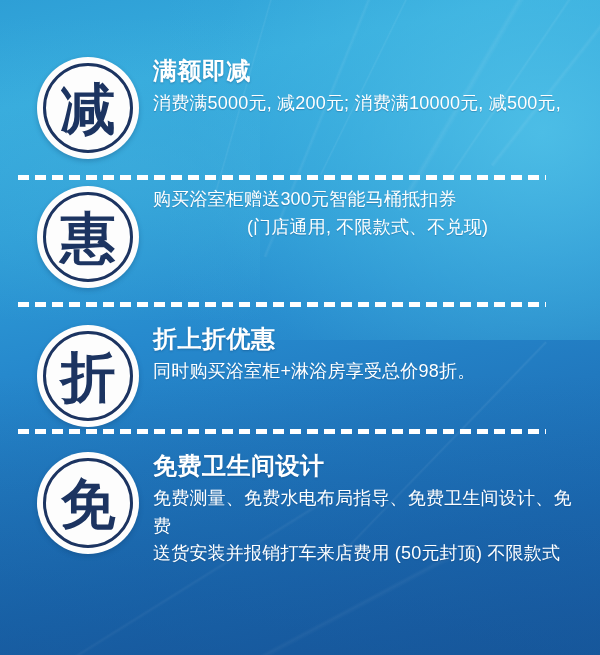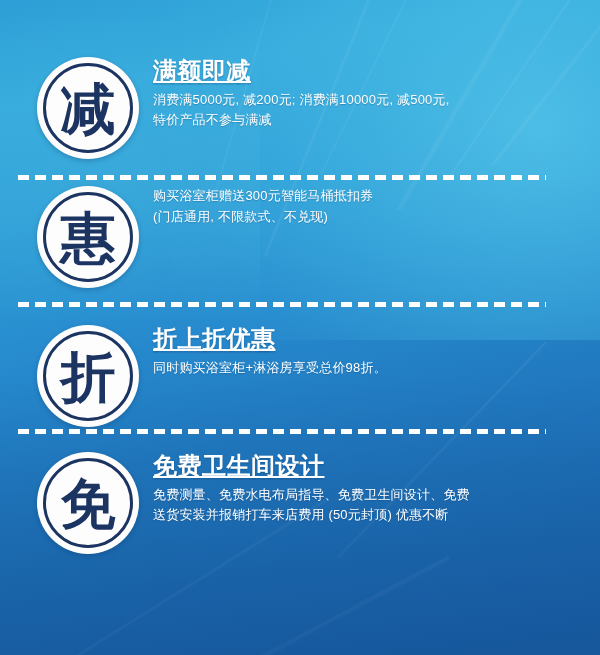--- a/index.html
+++ b/index.html
@@ -145,37 +145,37 @@
     padding-right: 18px;
   }
   .heading {
     color: #ffffff;
     font-weight: 700;
     font-size: 24px;
     line-height: 1.18;
     letter-spacing: 0.5px;
     margin: 0 0 5px 0;
     text-shadow: 0 1px 2px rgba(12,55,100,0.35);
-    text-decoration: underline;
   }
   .body-line {
     color: #ffffff;
-    font-size: 13px;
+    font-size: 18px;
     line-height: 1.52;
     letter-spacing: 0.2px;
     margin: 0;
     text-shadow: 0 1px 1px rgba(12,55,100,0.28);
   }
   .note-line {
     color: #ffffff;
-    font-size: 13px;
+    font-size: 18px;
     line-height: 1.55;
     letter-spacing: 0.2px;
     margin: 1px 0 0 0;
     text-shadow: 0 1px 1px rgba(12,55,100,0.28);
+    text-align: center;
   }
 
   
   .divider {
     position: absolute;
     left: 18px;
     width: 528px;
     height: 5px;
     z-index: 4;
     background-image: repeating-linear-gradient(
@@ -212,21 +212,20 @@
   <div class="content">
 
     <div class="row row-1">
       <div class="badge">
         <div class="ring"></div>
         <div class="glyph">减</div>
       </div>
       <div class="texts">
         <p class="heading">满额即减</p>
         <p class="body-line">消费满5000元, 减200元; 消费满10000元, 减500元,</p>
-        <p class="body-line">特价产品不参与满减</p>
       </div>
     </div>
 
     <div class="divider div-1"></div>
 
     <div class="row row-2">
       <div class="badge">
         <div class="ring"></div>
         <div class="glyph">惠</div>
       </div>
@@ -252,18 +251,18 @@
     <div class="divider div-3"></div>
 
     <div class="row row-4">
       <div class="badge">
         <div class="ring"></div>
         <div class="glyph">免</div>
       </div>
       <div class="texts">
         <p class="heading">免费卫生间设计</p>
         <p class="body-line">免费测量、免费水电布局指导、免费卫生间设计、免费</p>
-        <p class="body-line">送货安装并报销打车来店费用 (50元封顶) 优惠不断</p>
+        <p class="body-line">送货安装并报销打车来店费用 (50元封顶) 不限款式</p>
       </div>
     </div>
 
   </div>
 </div>
 
 </body></html>

